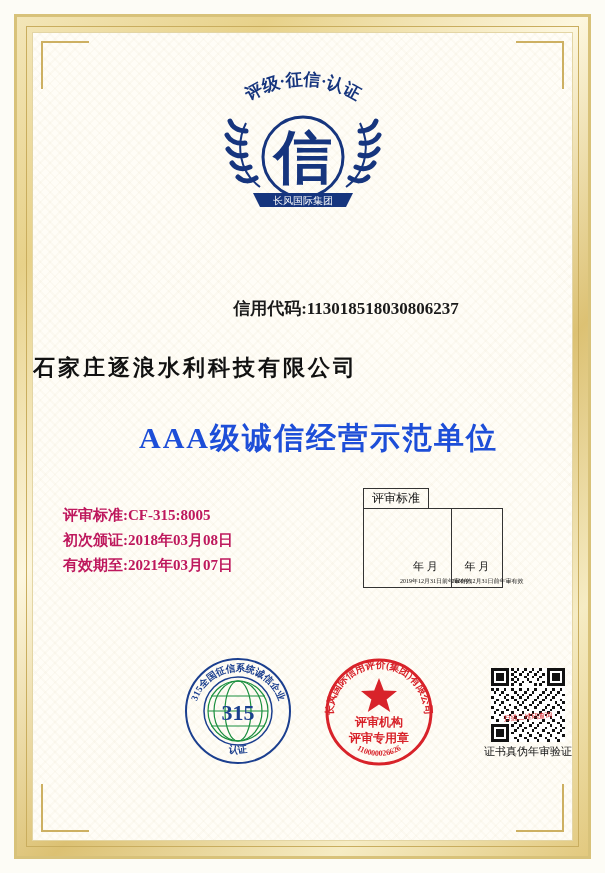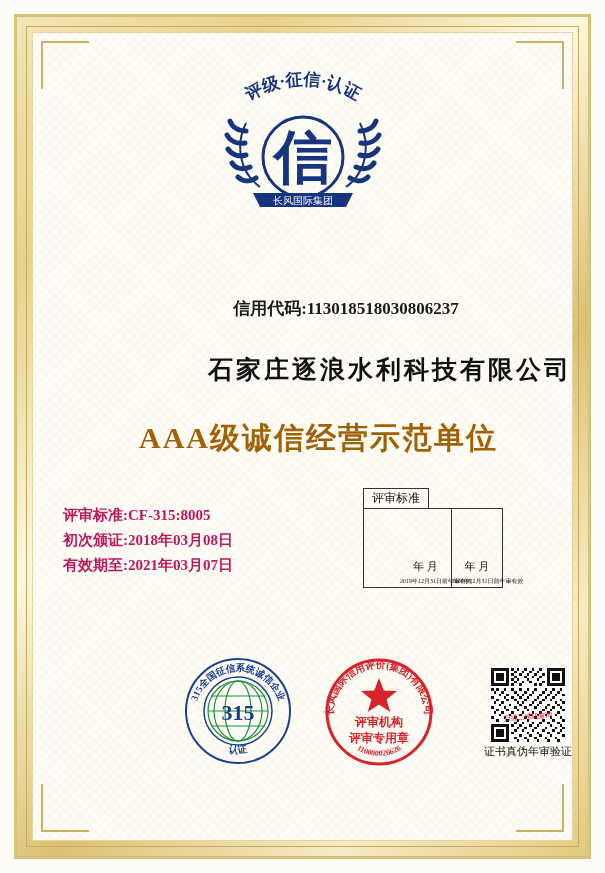--- a/index.html
+++ b/index.html
@@ -102,37 +102,37 @@
     font-family: "Liberation Serif", serif;
     font-weight: bold;
     font-size: 17px;
     color: #1a1a1a;
     padding-left: 87px;
   }
   .company {
     position: absolute;
     top: 320px;
     left: 0; right: 0;
-    text-align: right;
+    text-align: left;
     font-family: "Liberation Serif", serif;
     font-weight: bold;
-    font-size: 25px;
+    font-size: 22px;
     letter-spacing: 3px;
     color: #111;
   }
   .grade {
     position: absolute;
     top: 385px;
     left: 0; right: 0;
     text-align: center;
     font-family: "Liberation Serif", serif;
     font-weight: bold;
     font-size: 30px;
     letter-spacing: 2px;
-    color: #a16207;
+    color: #1d4ed8;
     padding-left: 32px;
   }
 
   
   .details {
     position: absolute;
     left: 30px;
     top: 470px;
     font-family: "Liberation Serif", serif;
     font-size: 15px;

